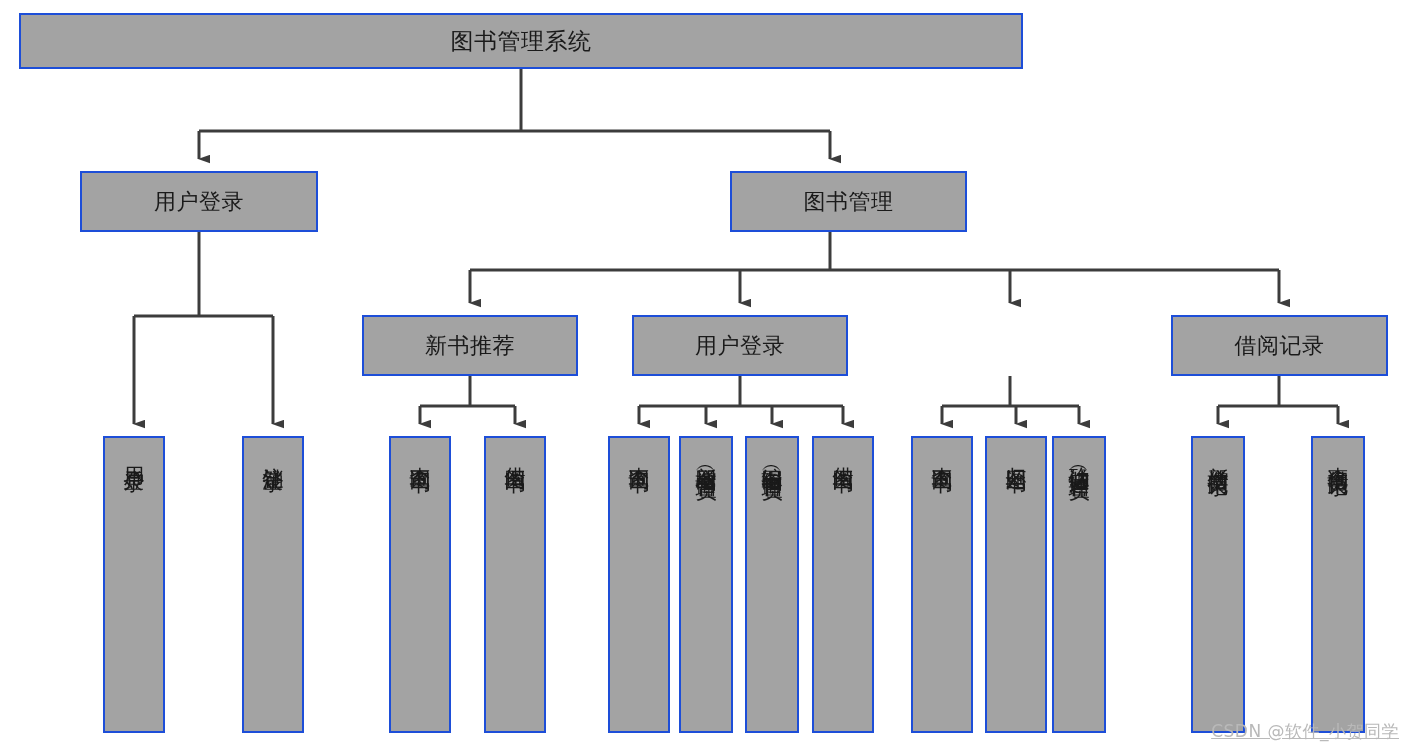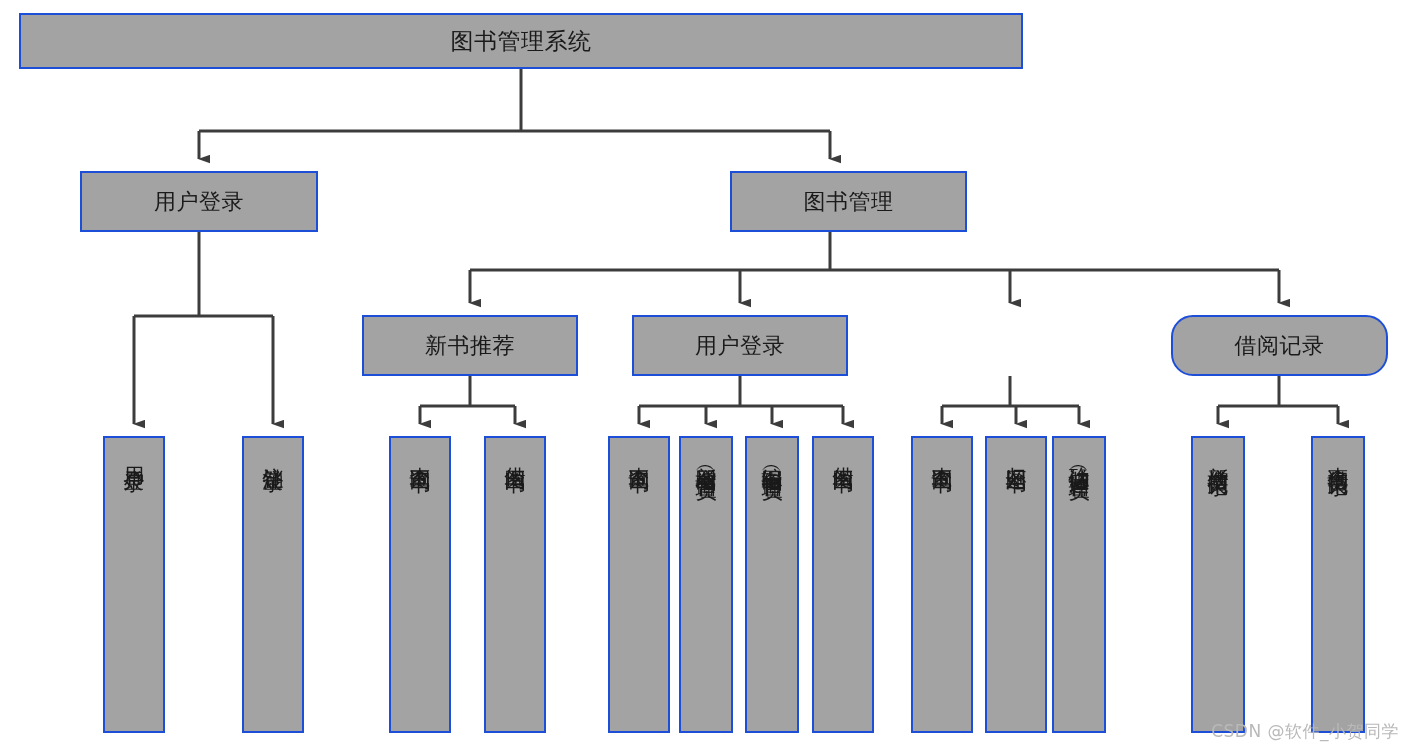--- a/index.html
+++ b/index.html
@@ -66,20 +66,21 @@
   }
   #watermark {
     position: absolute;
     right: 6px;
     bottom: 4px;
     font-size: 17px;
     color: #b9b9b9;
     z-index: 5;
     white-space: nowrap;
     letter-spacing: 0.5px;
+    text-decoration: underline;
   }
 </style>
 </head>
 <body>
 
 <div id="diagram-root">
 
   <svg id="edges-layer" viewBox="0 0 1405 747" xmlns="http://www.w3.org/2000/svg">
     <defs>
       <marker id="arrowhead" markerWidth="10" markerHeight="12" refX="4.2" refY="11" orient="auto" markerUnits="userSpaceOnUse">
@@ -140,21 +141,21 @@
   <div class="node horiz" style="left:730px; top:171px; width:237px; height:61px;">
     <span class="node-label">图书管理</span>
   </div>
 
   <div class="node horiz" style="left:362px; top:315px; width:216px; height:61px;">
     <span class="node-label">新书推荐</span>
   </div>
   <div class="node horiz" style="left:632px; top:315px; width:216px; height:61px;">
     <span class="node-label">用户登录</span>
   </div>
-  <div class="node horiz" style="left:1171px; top:315px; width:217px; height:61px;border-radius:22px;">
+  <div class="node horiz" style="left:1171px; top:315px; width:217px; height:61px;">
     <span class="node-label">借阅记录</span>
   </div>
 
   <div class="node vert" style="left:103px; top:436px; width:62px; height:297px;">
     <span class="node-label">用户登录</span>
   </div>
   <div class="node vert" style="left:242px; top:436px; width:62px; height:297px;">
     <span class="node-label">注销登录</span>
   </div>
 

